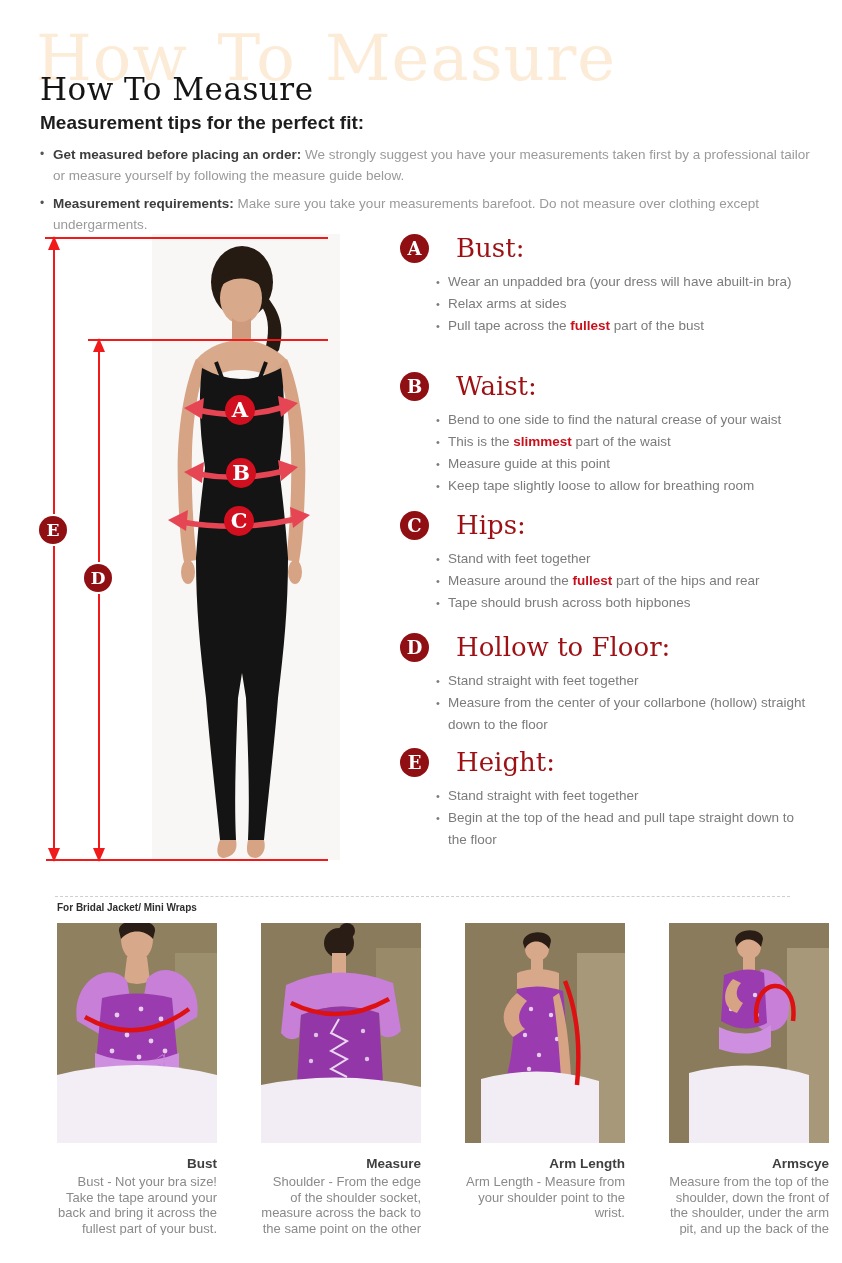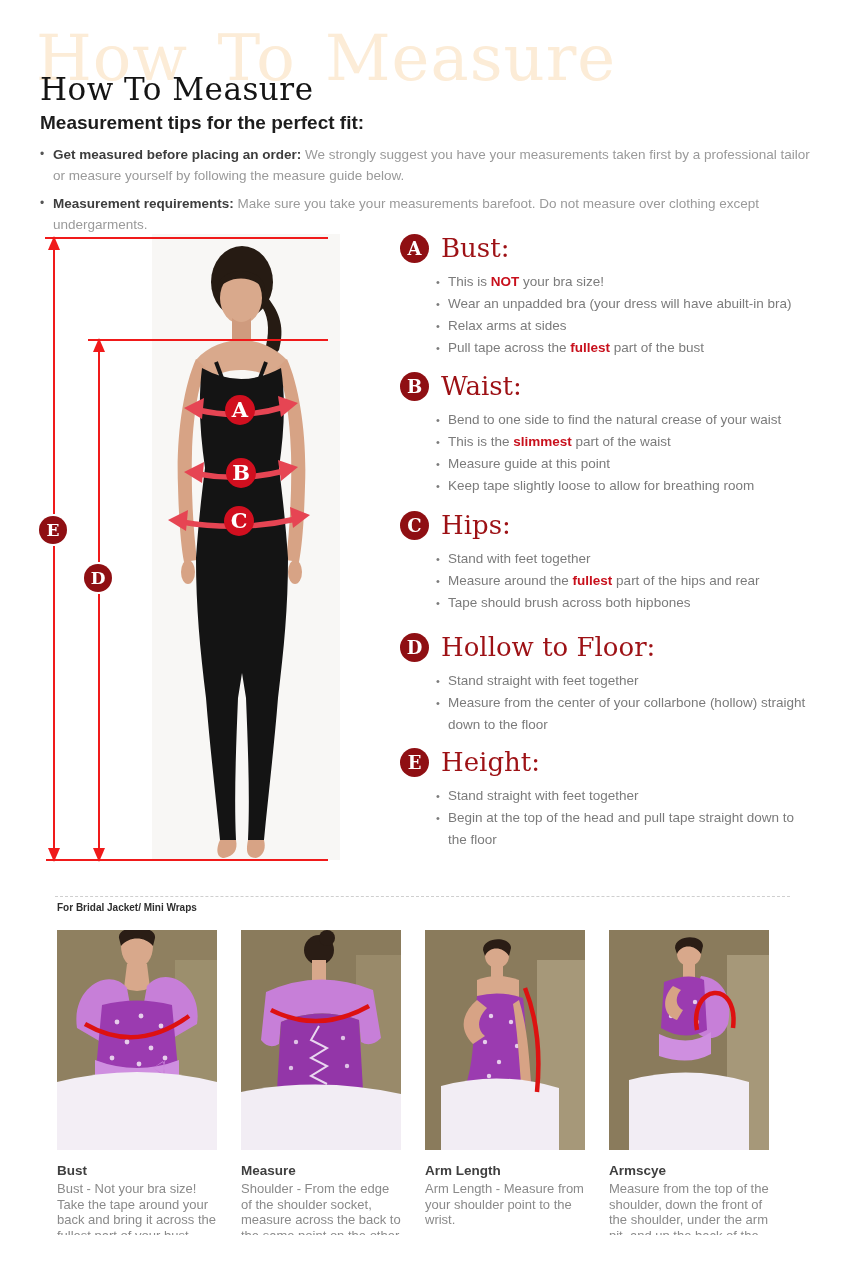--- a/index.html
+++ b/index.html
@@ -25,35 +25,35 @@
   
   #figure-svg{position:absolute;left:20px;top:228px;}
 
   
   .msection{position:absolute;left:400px;width:432px;}
   #secA{top:233px}#secB{top:371px}#secC{top:510px}#secD{top:632px}#secE{top:747px}
   .sec-head{display:flex;align-items:center;height:30px;}
   .sec-badge{width:29px;height:29px;border-radius:50%;background:#8f0f13;color:#fff;
              font-family:"DejaVu Serif",serif;font-weight:bold;font-size:18px;
              text-align:center;line-height:29px;flex:0 0 29px;}
-  .sec-title{margin-left:12px;font-family:"DejaVu Serif",serif;font-size:26px;
+  .sec-title{margin-left:27px;font-family:"DejaVu Serif",serif;font-size:26px;
              color:#9d1115;line-height:1;}
   .sec-bullets{margin:8px 0 0 36px;padding:0;list-style:none;width:380px;}
   .sec-bullets li{position:relative;padding-left:12px;font-size:13.5px;line-height:22px;
                   color:#7b7b7b;}
   .sec-bullets li::before{content:"\2022";position:absolute;left:0;top:0;color:#7b7b7b;
                           font-size:11px;}
   .em{color:#c8101c;font-weight:bold;}
 
   
   .jackets{position:absolute;left:0;top:892px;width:842px;}
   .dash-divider{position:absolute;left:55px;top:4px;width:735px;border-top:1px dashed #cfcfcf;}
   .jackets h3{position:absolute;left:57px;top:10px;margin:0;font-size:10px;font-weight:bold;
               color:#2e2e2e;}
-  .cards{position:absolute;left:57px;top:38px;display:flex;gap:24px;}
+  .cards{position:absolute;left:57px;top:31px;display:flex;gap:44px;text-align:right;}
   .card{width:160px;}
   .card .art{display:block;width:160px;height:220px;}
   .card h4{margin:13px 0 3px 0;font-size:13.5px;font-weight:bold;color:#3f3f3f;}
   .card p{margin:0;font-size:13px;line-height:15.5px;color:#8a8a8a;}
 </style>
 </head>
 <body>
 
 <div id="page">
 
@@ -134,21 +134,20 @@
       <text x="78" y="356" font-size="17">D</text>
     </g>
   </svg>
 
   <div class="msection" id="secA">
     <div class="sec-head">
       <div class="sec-badge">A</div>
       <div class="sec-title">Bust:</div>
     </div>
     <ul class="sec-bullets">
-      <li><span>This is </span><span class="em">NOT</span><span> your bra size!</span></li>
       <li><span>Wear an unpadded bra (your dress will have abuilt-in bra)</span></li>
       <li><span>Relax arms at sides</span></li>
       <li><span>Pull tape across the </span><span class="em">fullest</span><span> part of the bust</span></li>
     </ul>
   </div>
 
   <div class="msection" id="secB">
     <div class="sec-head">
       <div class="sec-badge">B</div>
       <div class="sec-title">Waist:</div>

